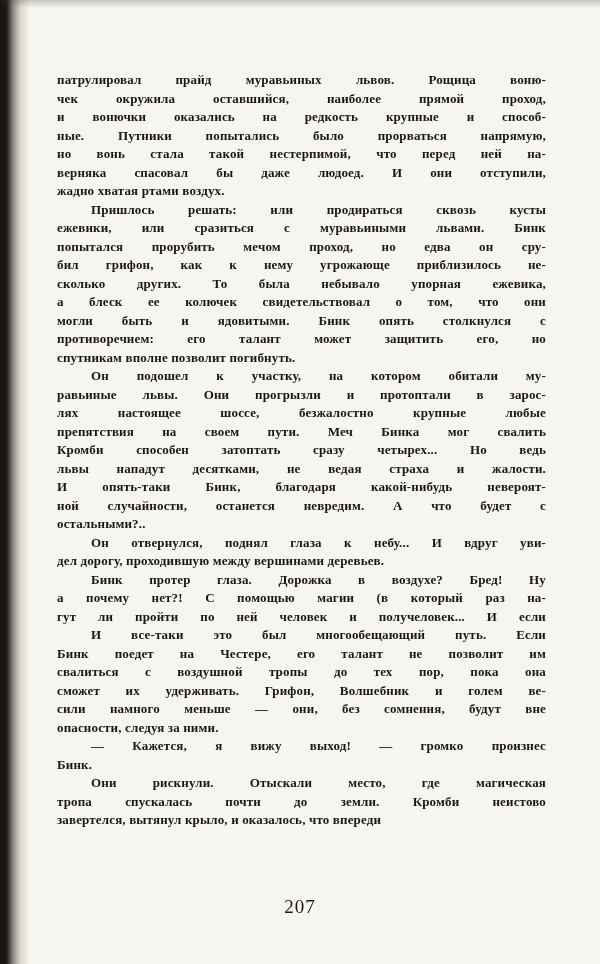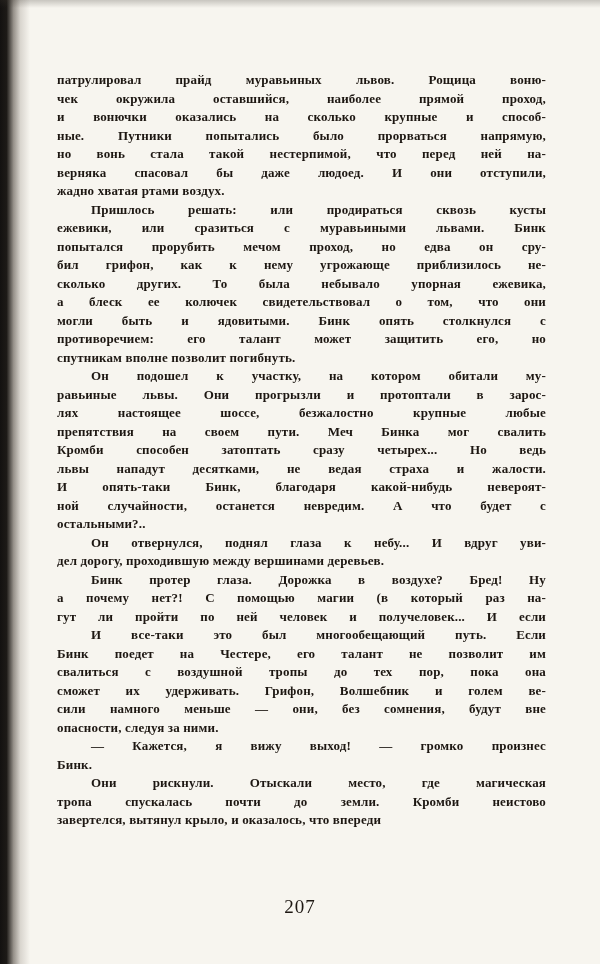--- a/index.html
+++ b/index.html
@@ -62,21 +62,21 @@
 </head>
 <body>
 
 <div class="page">
   <div class="scan-edge"></div>
   <div class="scan-top"></div>
   <div class="text-block">
       <div class="paragraph">
         <div class="line">патрулировал прайд муравьиных львов. Рощица воню-</div>
         <div class="line">чек окружила оставшийся, наиболее прямой проход,</div>
-        <div class="line">и вонючки оказались на сколько крупные и способ-</div>
+        <div class="line">и вонючки оказались на редкость крупные и способ-</div>
         <div class="line">ные. Путники попытались было прорваться напрямую,</div>
         <div class="line">но вонь стала такой нестерпимой, что перед ней на-</div>
         <div class="line">верняка спасовал бы даже людоед. И они отступили,</div>
         <div class="line last">жадно хватая ртами воздух.</div>
       </div>
       <div class="paragraph">
         <div class="line indent">Пришлось решать: или продираться сквозь кусты</div>
         <div class="line">ежевики, или сразиться с муравьиными львами. Бинк</div>
         <div class="line">попытался прорубить мечом проход, но едва он сру-</div>
         <div class="line">бил грифон, как к нему угрожающе приблизилось не-</div>

